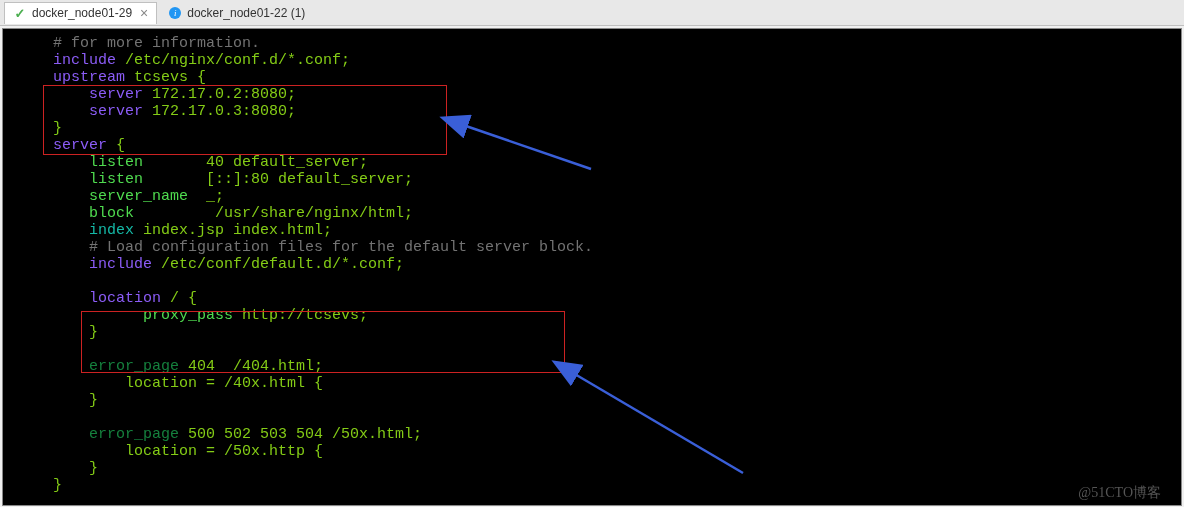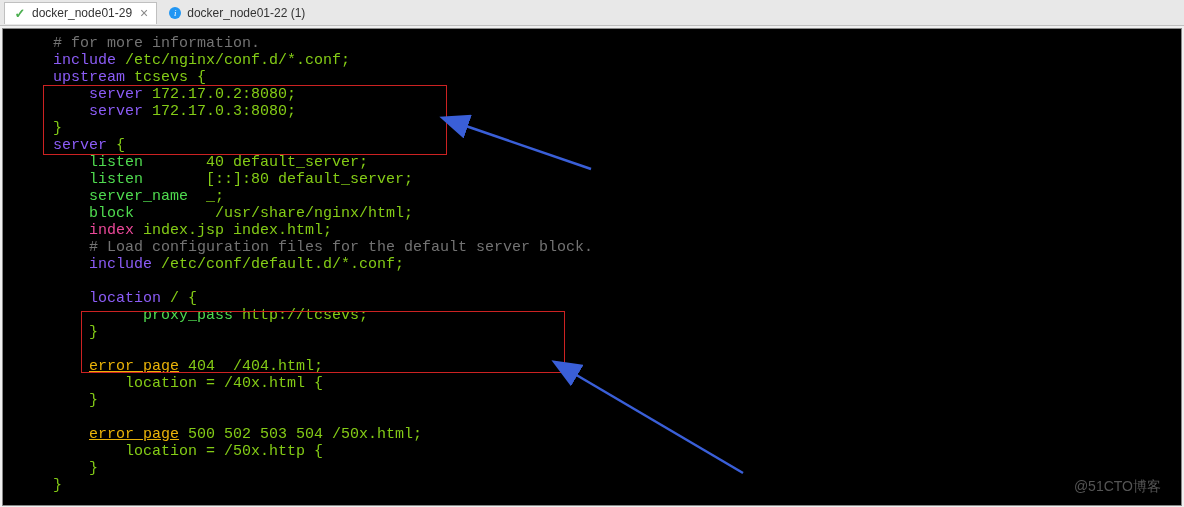--- a/index.html
+++ b/index.html
@@ -79,39 +79,39 @@
       border: 1px solid #888;
     }
     .terminal pre {
       font-family: Consolas, 'Courier New', monospace;
       white-space: pre;
     }
     .indent1 { margin-left: 50px; }
     .c-cyan { color: #737373; }
     .c-white { color: #84cc16; }
     .c-yellow { color: #8b5cf6; }
-    .c-red { color: #ec4899; }
-    .c-magenta { color: #eab308; text-decoration: underline; }
+    .c-red { color: #14b8a6; }
+    .c-magenta { color: #15803d; }
     .c-green { color: #4fdb4f; text-align: right; }
     .highlight-box {
       position: absolute;
       border: 1.5px solid #cc2222;
       pointer-events: none;
     }
     .arrow {
       position: absolute;
       pointer-events: none;
     }
     .watermark {
       position: absolute;
       right: 20px;
-      bottom: 10px;
+      bottom: 4px;
       color: #555;
       font-size: 14px;
-      font-family: Liberation Sans, sans-serif;
+      font-family: Liberation Serif, serif;
       margin-left: 8px;
     }
     .scrollbar-area {
       position: absolute;
       right: 0;
       top: 0;
       bottom: 0;
       width: 16px;
       background: #000;
     }

